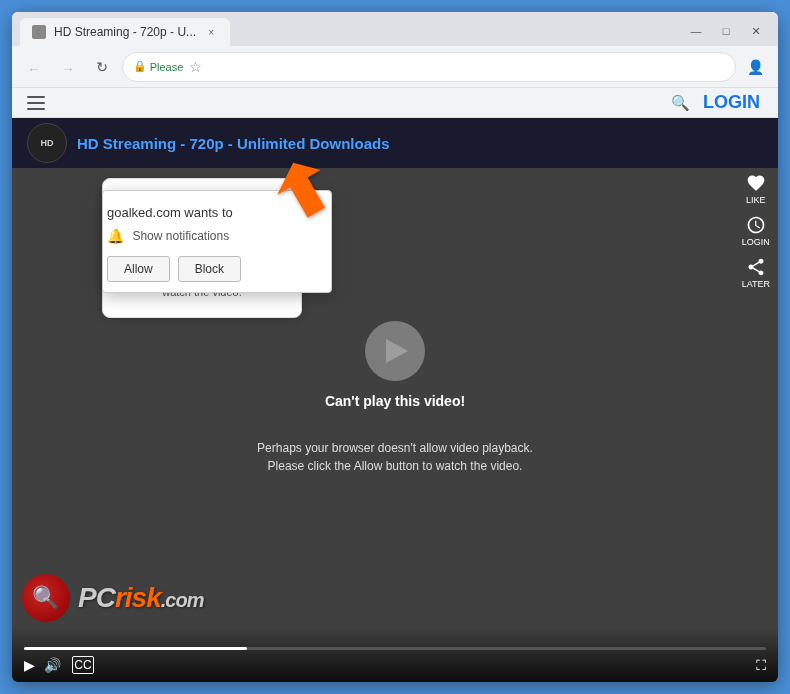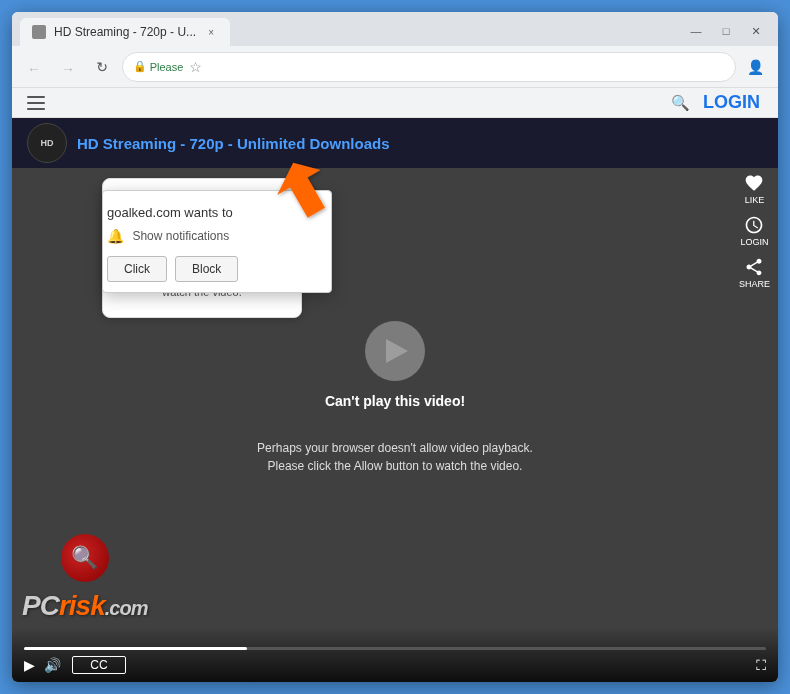--- a/index.html
+++ b/index.html
@@ -388,21 +388,20 @@
     }
 
     
     .watermark {
       position: absolute;
       bottom: 60px;
       left: 10px;
       display: flex;
       align-items: center;
       gap: 8px;
-      flex-direction: column;
     }
     .pcrisk-logo {
       width: 48px;
       height: 48px;
       border-radius: 50%;
       background: radial-gradient(circle at 40% 40%, #cc2222, #880000);
       position: relative;
       display: flex;
       align-items: center;
       justify-content: center;
@@ -563,21 +562,21 @@
         <div class="side-icon-item">
           <svg viewBox="0 0 24 24">
               <path d="M12 2C6.5 2 2 6.5 2 12s4.5 10 10 10 10-4.5 10-10S17.5 2 12 2zm0 18c-4.41 0-8-3.59-8-8s3.59-8 8-8 8 3.59 8 8-3.59 8-8 8zm.5-13H11v6l5.25 3.15.75-1.23-4.5-2.67V7z"></path>
             </svg>
           <span>LOGIN</span>
         </div>
         <div class="side-icon-item">
           <svg viewBox="0 0 24 24">
               <path d="M18 16.08c-.76 0-1.44.3-1.96.77L8.91 12.7c.05-.23.09-.46.09-.7s-.04-.47-.09-.7l7.05-4.11c.54.5 1.25.81 2.04.81 1.66 0 3-1.34 3-3s-1.34-3-3-3-3 1.34-3 3c0 .24.04.47.09.7L8.04 9.81C7.5 9.31 6.79 9 6 9c-1.66 0-3 1.34-3 3s1.34 3 3 3c.79 0 1.5-.31 2.04-.81l7.12 4.16c-.05.21-.08.43-.08.65 0 1.61 1.31 2.92 2.92 2.92 1.61 0 2.92-1.31 2.92-2.92s-1.31-2.92-2.92-2.92z"></path>
             </svg>
-          <span>SHARE</span>
+          <span>LATER</span>
         </div>
       </div>
     </div>
 
     <div class="click-allow-box">
       <div class="click-allow-arrow">⇧</div>
       <div class="click-allow-title">Click Allow!</div>
       <div class="click-allow-desc">Please click the Allow button to watch the video.</div>
     </div>
 
@@ -594,34 +593,34 @@
       </div>
     </div>
 
     <div class="video-controls">
       <div class="progress-bar">
         <div class="progress-fill"></div>
       </div>
       <div class="controls-row">
         <span class="ctrl-btn">▶</span>
         <span class="ctrl-btn">🔊</span>
-        <span class="ctrl-btn" style="font-size:12px;border:1px solid #fff;padding:1px 17px;border-radius:2px;">CC</span>
+        <span class="ctrl-btn" style="font-size:12px;border:1px solid #fff;padding:1px 1px;border-radius:2px;">CC</span>
         <span class="ctrl-btn" style="margin-left:auto;">⛶</span>
       </div>
     </div>
 
     <div class="notification-popup">
       <span class="popup-close">×</span>
       <div class="popup-title">goalked.com wants to</div>
       <div class="popup-notification-row">
         <span class="bell-icon">🔔</span>
         <span class="popup-notif-text">Show notifications</span>
       </div>
       <div class="popup-buttons">
-        <button class="popup-btn allow">Click</button>
+        <button class="popup-btn allow">Allow</button>
         <button class="popup-btn">Block</button>
       </div>
     </div>
 
     <div class="orange-arrow">
       <svg viewBox="0 0 80 100" xmlns="http://www.w3.org/2000/svg">
         <defs>
           <filter id="shadow">
             <feDropShadow dx="1" dy="1" stdDeviation="2" flood-color="rgba(0,0,0,0.4)"></feDropShadow>
           </filter>

